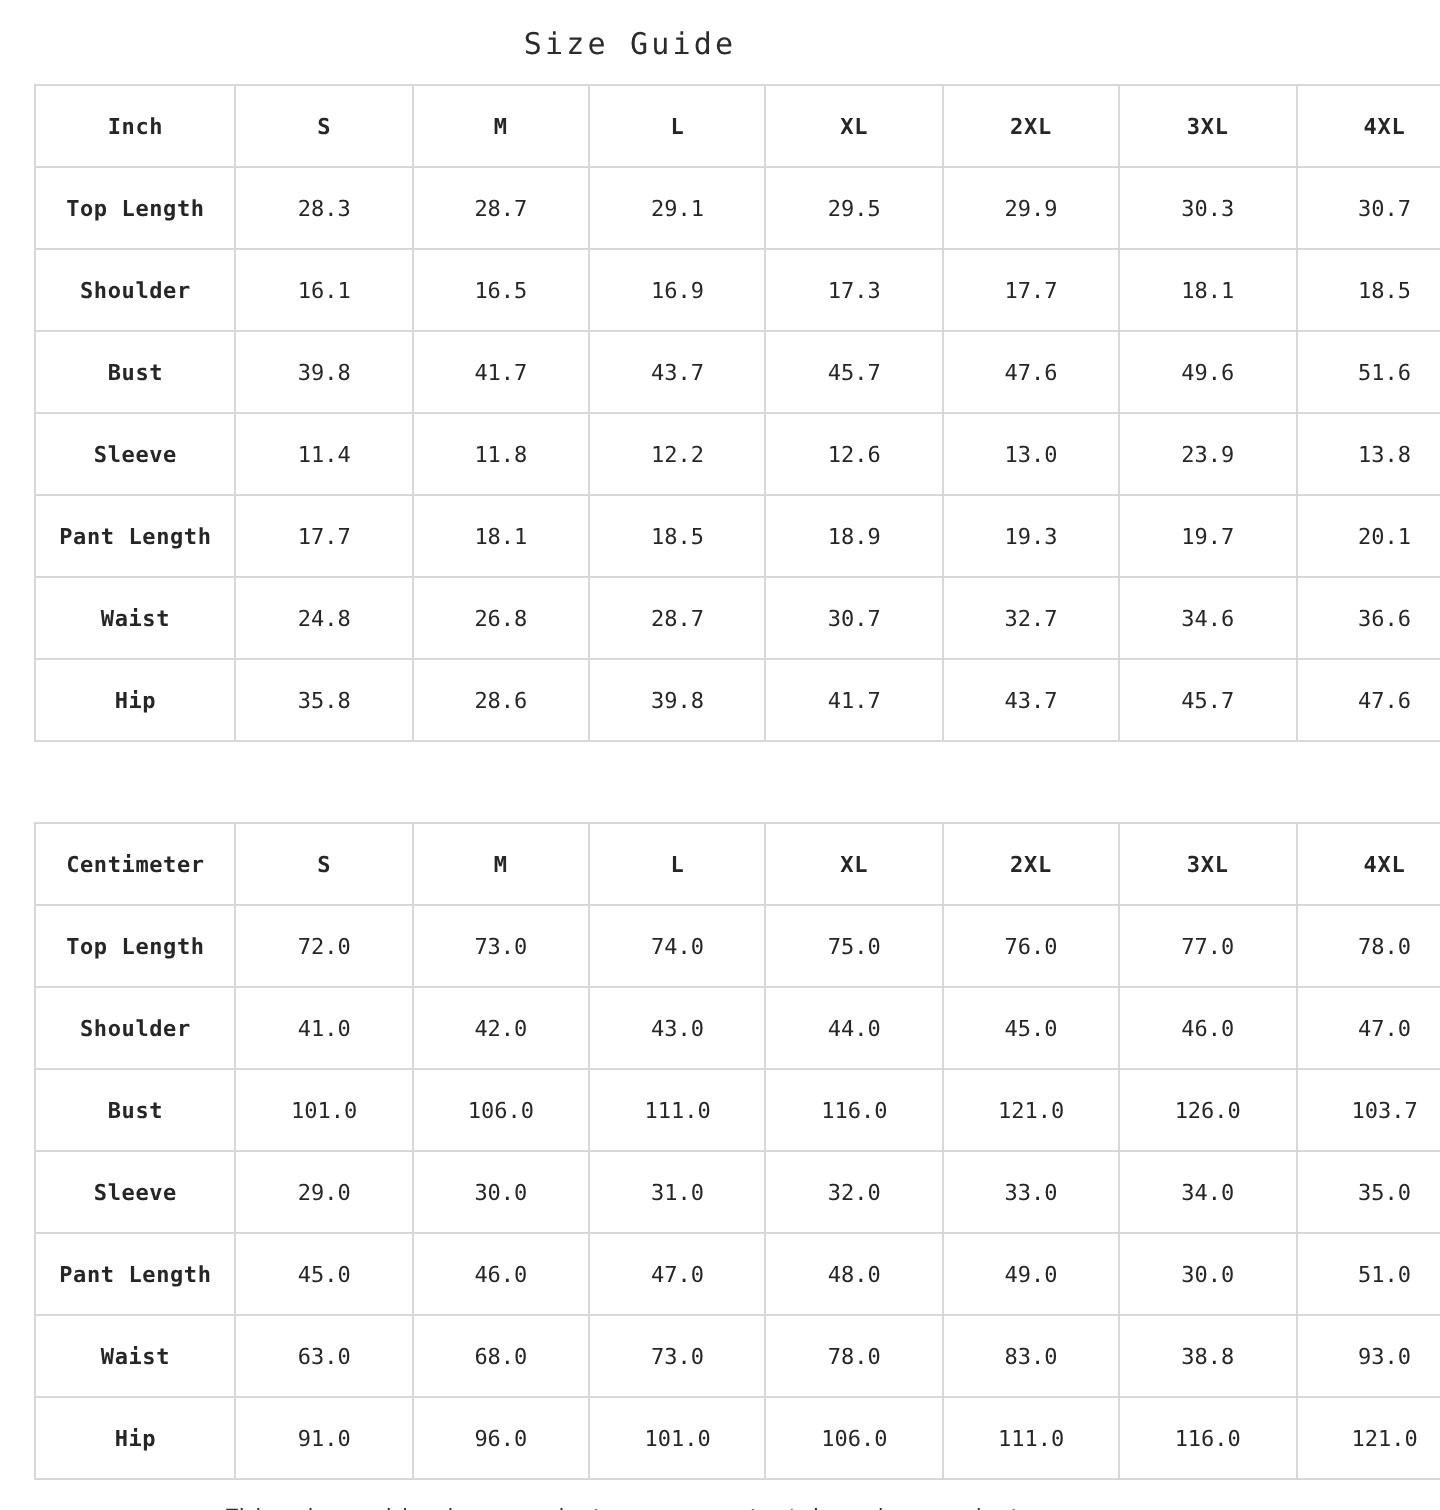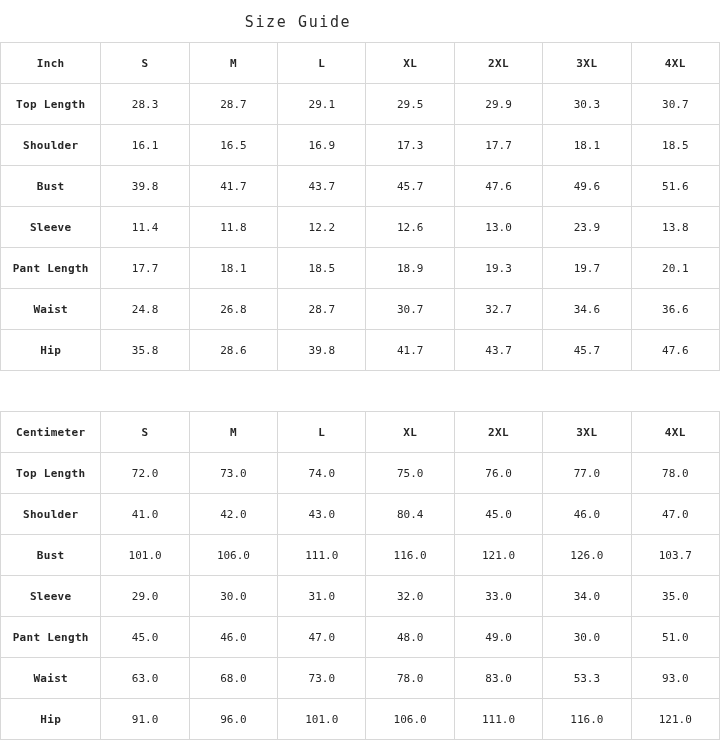--- a/index.html
+++ b/index.html
@@ -12,20 +12,21 @@
     background: #ffffff;
     font-family: "DejaVu Sans Mono", "Liberation Mono", monospace;
     color: #1a1a1a;
     overflow: hidden;
   }
   .page {
     width: 596px;
     height: 755px;
     position: relative;
     box-sizing: border-box;
+    margin-left: 17px;
   }
   .title {
     text-align: center;
     font-size: 15px;
     letter-spacing: 1.6px;
     color: #2b2b2b;
     padding-top: 13px;
     padding-bottom: 11px;
     font-weight: normal;
   }
@@ -210,21 +211,21 @@
         <td>75.0</td>
         <td>76.0</td>
         <td>77.0</td>
         <td>78.0</td>
       </tr>
       <tr>
         <td>Shoulder</td>
         <td>41.0</td>
         <td>42.0</td>
         <td>43.0</td>
-        <td>80.4</td>
+        <td>44.0</td>
         <td>45.0</td>
         <td>46.0</td>
         <td>47.0</td>
       </tr>
       <tr>
         <td>Bust</td>
         <td>101.0</td>
         <td>106.0</td>
         <td>111.0</td>
         <td>116.0</td>
@@ -252,21 +253,21 @@
         <td>30.0</td>
         <td>51.0</td>
       </tr>
       <tr>
         <td>Waist</td>
         <td>63.0</td>
         <td>68.0</td>
         <td>73.0</td>
         <td>78.0</td>
         <td>83.0</td>
-        <td>53.3</td>
+        <td>38.8</td>
         <td>93.0</td>
       </tr>
       <tr>
         <td>Hip</td>
         <td>91.0</td>
         <td>96.0</td>
         <td>101.0</td>
         <td>106.0</td>
         <td>111.0</td>
         <td>116.0</td>

